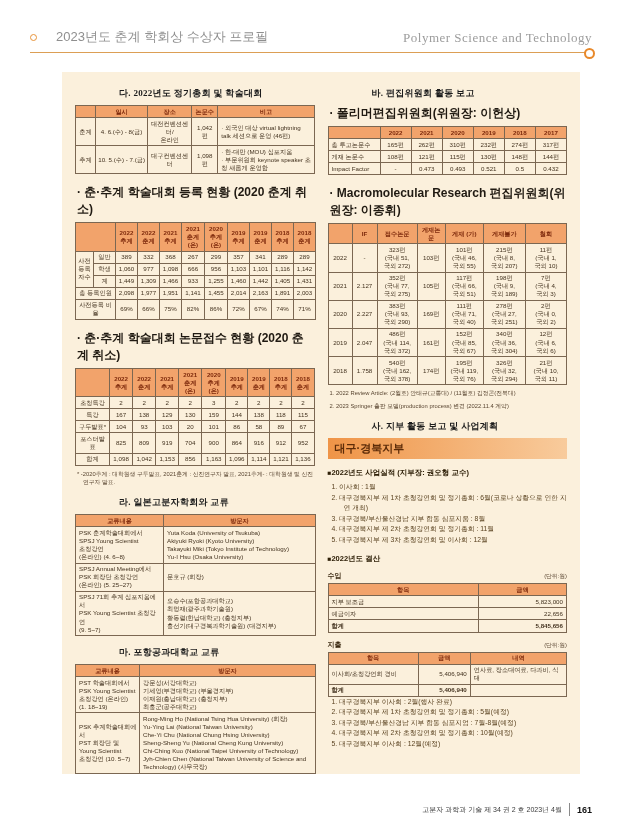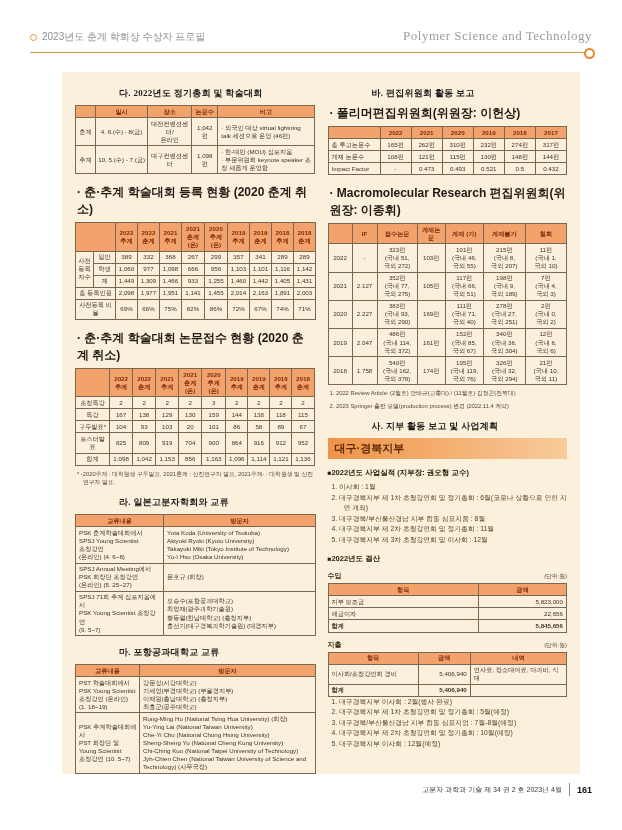--- a/index.html
+++ b/index.html
@@ -1,21 +1,21 @@
 <!DOCTYPE html>
 <html><head>
 <meta charset="utf-8">
 <style>
   html,body{margin:0;padding:0;background:#ffffff;}
   .page{position:relative;width:622px;height:830px;background:#ffffff;overflow:hidden;
         font-family:"Liberation Sans","DejaVu Sans",sans-serif;color:#43321f;}
 
   
   .topbar{position:absolute;top:28px;left:30px;right:30px;display:flex;justify-content:space-between;align-items:flex-end;}
-  .crumb{display:flex;align-items:center;gap:5px;font-size:10px;color:#8f8f8f;}
+  .crumb{display:flex;align-items:center;gap:19px;font-size:13px;color:#8f8f8f;}
   .ringdot{width:5px;height:5px;border:1.5px solid #e8943a;border-radius:50%;background:#fff;display:inline-block;}
   .journal{font-size:13px;color:#9c9c9c;letter-spacing:0.5px;font-family:"Liberation Serif","DejaVu Serif",serif;}
   .rule{position:absolute;top:52px;left:30px;right:30px;border-top:1px solid #dc9f55;}
   .rule .endring{position:absolute;right:-3px;top:-5px;width:7px;height:7px;border:2px solid #e8892b;border-radius:50%;background:#fff;}
 
   
   .panel{position:absolute;top:72px;left:62px;width:518px;height:702px;background:#fbf0dc;
          box-sizing:border-box;padding:13px 13px 10px 13px;display:flex;gap:13px;overflow:hidden;}
   .col{flex:1;min-width:0;}
 
@@ -39,21 +39,21 @@
   .banner{margin:5px 0 7px 0;padding:3px 7px;font-size:11px;font-weight:bold;color:#5c2b08;
           background:linear-gradient(90deg,#ef9447,#f8cb9c);}
   .blk-title{font-size:7.5px;font-weight:bold;color:#2f2008;margin:9px 0 4px 0;display:flex;align-items:baseline;}
   .blk-title .sq{font-size:6.5px;color:#2f2008;}
   .li{font-size:6.8px;color:#5a4220;line-height:1.55;padding-left:12px;text-indent:-12px;margin-left:4px;}
   .tbl-cap{display:flex;justify-content:space-between;align-items:baseline;margin:7px 0 2px 0;}
   .tbl-cap .cap{font-size:7px;font-weight:bold;color:#3c2a12;}
   .tbl-cap .unit{font-size:5.8px;color:#5a4632;}
 
   
-  .pagefoot{position:absolute;bottom:34px;right:30px;display:flex;align-items:center;gap:7px;}
+  .pagefoot{position:absolute;bottom:14px;right:30px;display:flex;align-items:center;gap:7px;}
   .pagefoot .info{font-size:7px;color:#3a3a3a;}
   .pagefoot .bar{width:1px;height:13px;background:#8a8a8a;}
   .pagefoot .num{font-size:9px;font-weight:bold;color:#111;}
 </style>
 </head>
 <body>
 
 <div class="page">
 
   <div class="topbar">

